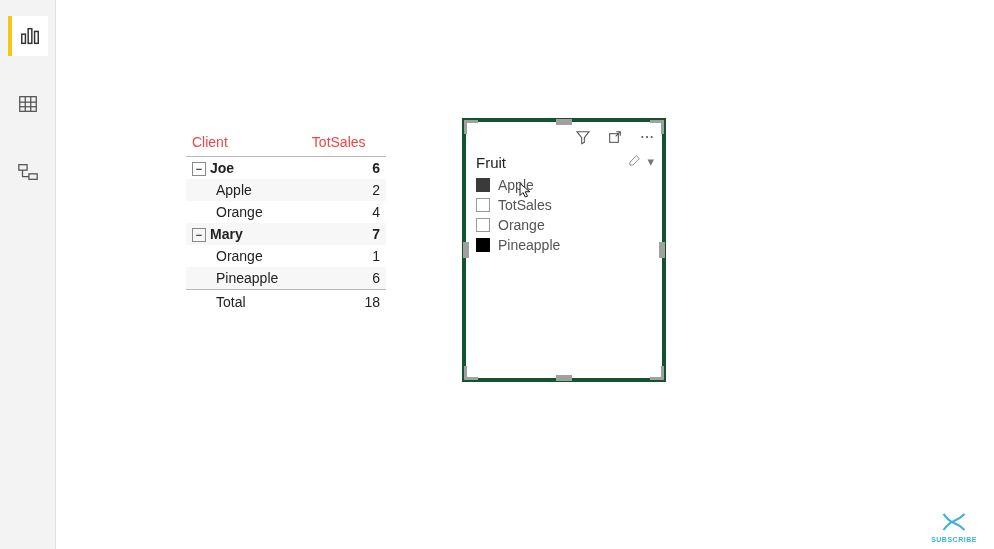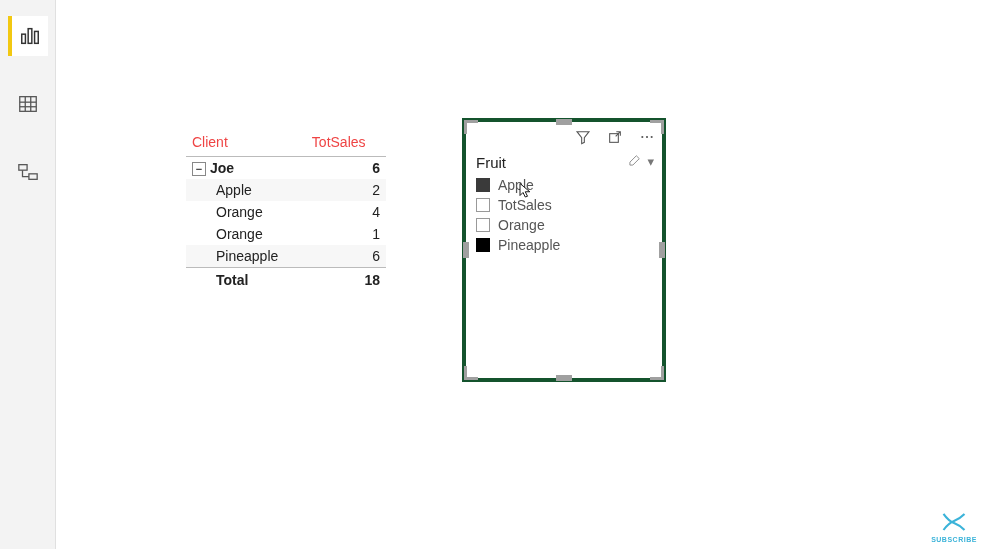--- a/index.html
+++ b/index.html
@@ -51,21 +51,21 @@
     .matrix th { text-align: left; font-weight: 400; padding: 6px 6px; color: #ef4444; }
     .matrix th.num { text-align: left; }
     .matrix td { padding: 3px 6px; }
     .matrix td.num { text-align: right; }
     .matrix .exp { display:inline-block; width:14px; height:14px; border:1px solid #888; font-size:11px; text-align:center; line-height:12px; margin-right:4px; color:#444;}
     .matrix .grp td { font-weight: 700; }
     .matrix .sub td { padding-left: 30px; }
     .matrix .alt td { background: #f7f7f7; }
     .matrix .hdr th { border-bottom: 1px solid #bbb; }
     .matrix .hdrsep td { border-top: 1px solid #bbb; padding:0; height:0;}
-    .matrix .total td { font-weight: 700; border-top:1px solid #bbb; padding-top:4px;}
+    .matrix .total td { font-weight: 400; border-top:1px solid #bbb; padding-top:4px;}
 
     
     .slicer {
       position: absolute;
       left: 406px; top: 118px;
       width: 204px; height: 264px;
       background: #fff;
       border: 4px solid #14532d;
     }
     .sel-handle {
@@ -182,20 +182,24 @@
         <td class="num">6</td>
       </tr>
       <tr class="sub alt">
         <td>Apple</td>
         <td class="num">2</td>
       </tr>
       <tr class="sub">
         <td>Orange</td>
         <td class="num">4</td>
       </tr>
+      <tr class="grp alt">
+        <td><span class="exp">−</span><span>Mary</span></td>
+        <td class="num">7</td>
+      </tr>
       <tr class="sub">
         <td>Orange</td>
         <td class="num">1</td>
       </tr>
       <tr class="sub alt">
         <td>Pineapple</td>
         <td class="num">6</td>
       </tr>
       <tr class="total">
         <td style="padding-left:30px;">Total</td>

